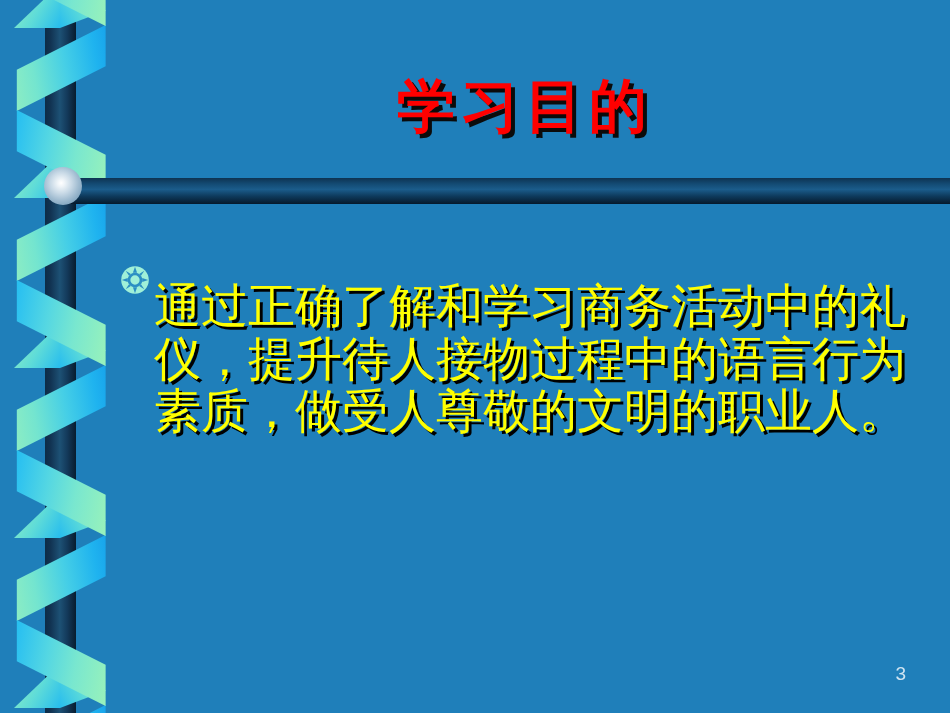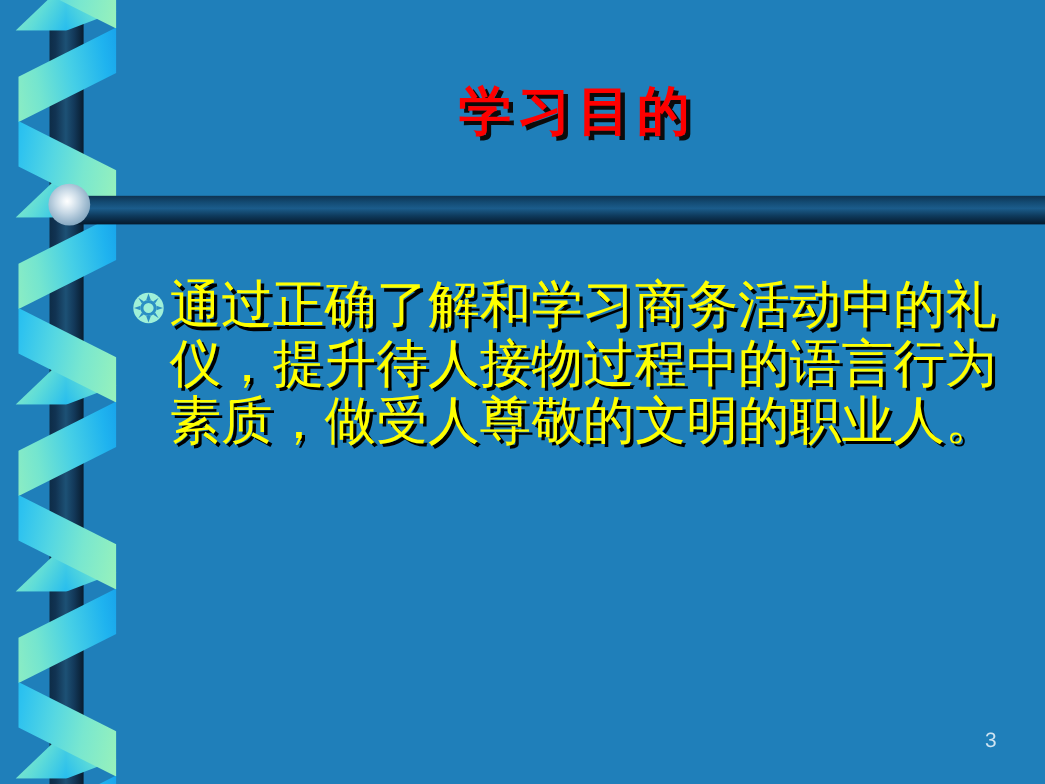--- a/index.html
+++ b/index.html
@@ -93,21 +93,21 @@
     background: linear-gradient(240deg, #9af2bd 0%, #5fdcd8 55%, #27bdee 100%);
   }
 
   
   #title {
     position: absolute;
     left: 120px;
     top: 78px;
     width: 810px;
     text-align: center;
-    font-size: 48px;
+    font-size: 58px;
     line-height: 1.0;
     font-weight: bold;
     color: #ff0000;
     text-shadow: 4px 4px 0px #0b0b0b;
     letter-spacing: 6px;
     white-space: nowrap;
   }
 
   
   #title-rule {
@@ -162,20 +162,21 @@
   }
   #bullet-text {
     flex: 1 1 auto;
     font-size: 47px;
     line-height: 52.5px;
     color: #ffff00;
     font-weight: normal;
     text-shadow: 3px 3px 0px #000000;
     letter-spacing: 0px;
     text-align: left;
+    margin-top: 28px;
   }
 
   
   #page-number {
     position: absolute;
     right: 44px;
     bottom: 28px;
     font-size: 19px;
     color: #cfe4f2;
     font-family: "Liberation Sans", sans-serif;

